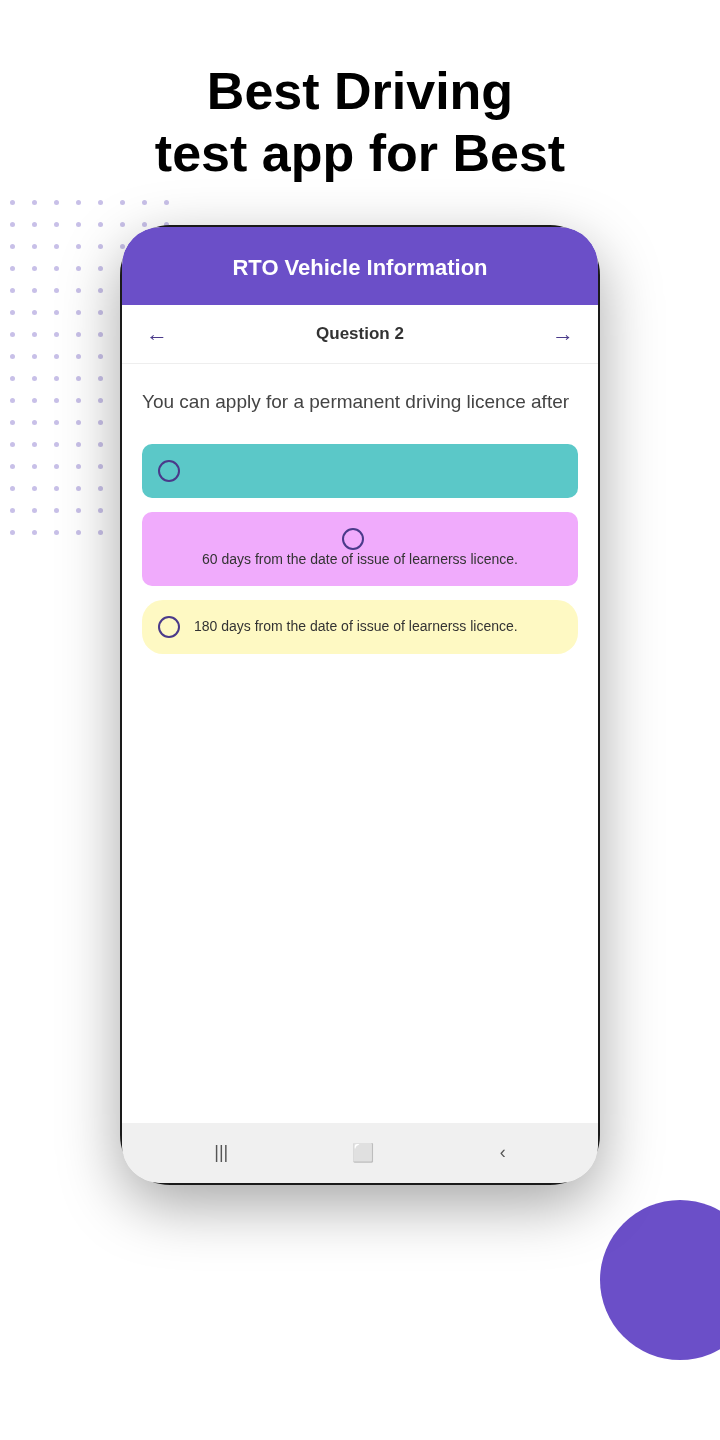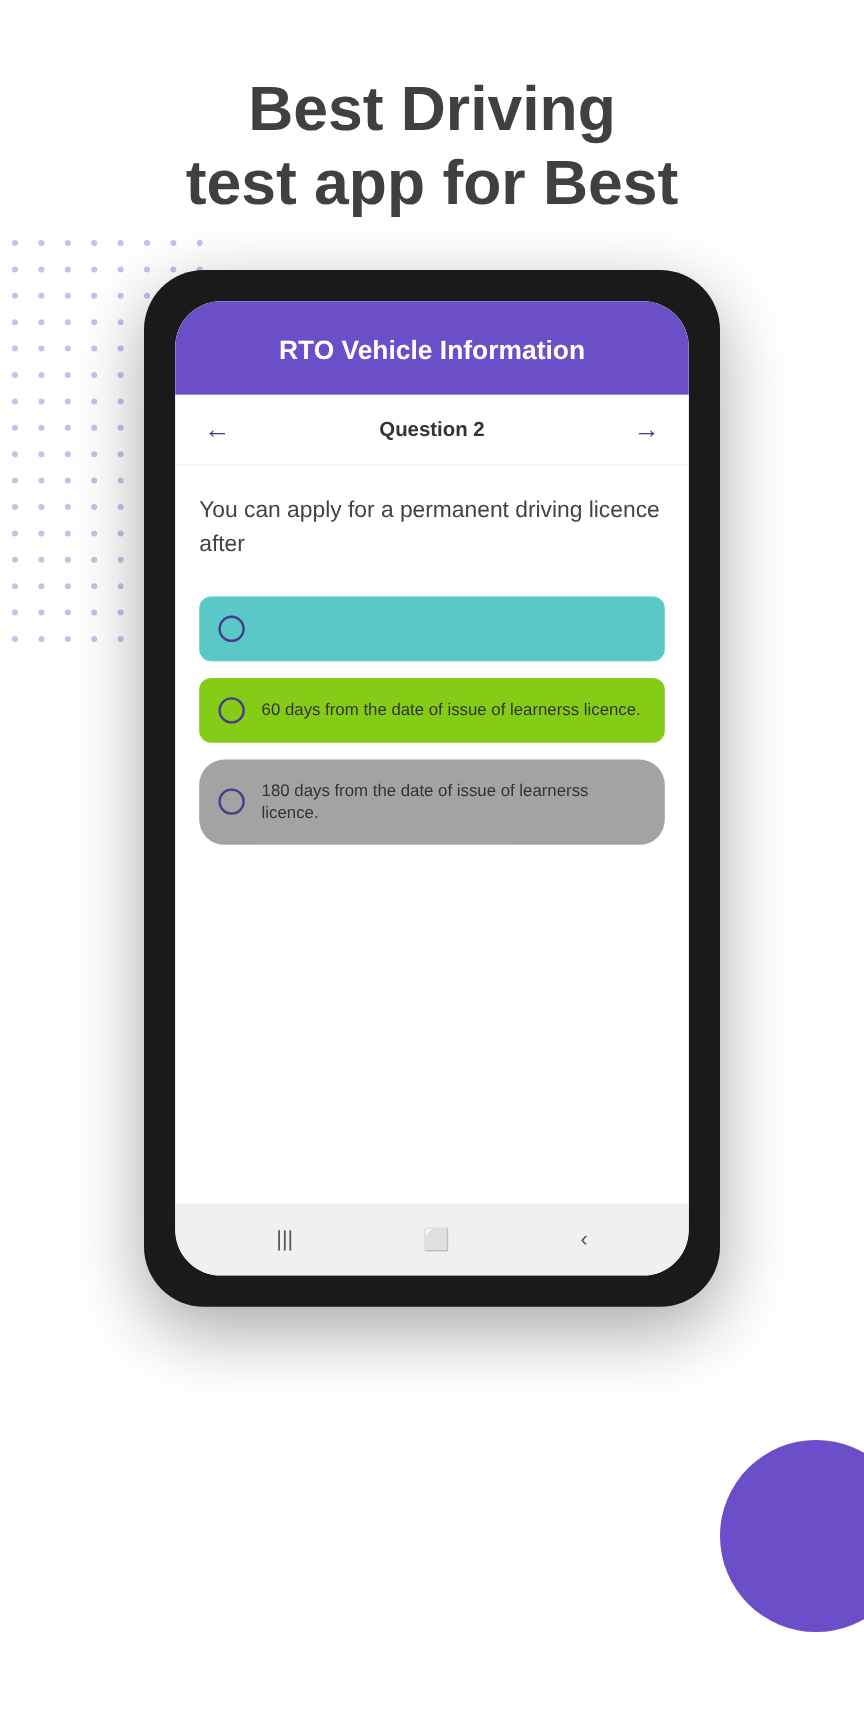--- a/index.html
+++ b/index.html
@@ -52,37 +52,37 @@
     
     .page-title {
       text-align: center;
       padding-top: 60px;
       padding-bottom: 30px;
     }
 
     .page-title h1 {
       font-size: 52px;
       font-weight: 800;
-      color: #404040;
+      color: #000000;
       line-height: 1.2;
     }
 
     
     .phone-wrapper {
       display: flex;
       justify-content: center;
       margin-top: 10px;
     }
 
     .phone {
       width: 480px;
-      height: 864px;
+      height: 960px;
       background: #1a1a1a;
       border-radius: 50px;
-      padding: 26px;
+      padding: 2px;
       position: relative;
       box-shadow: 0 20px 60px rgba(0,0,0,0.35);
     }
 
     
     .phone-screen {
       width: 100%;
       height: 100%;
       background: #f5f5f5;
       border-radius: 38px;
@@ -152,25 +152,26 @@
       padding: 16px 16px;
       margin-bottom: 14px;
       cursor: pointer;
     }
 
     .option-teal {
       background: #5bc8c8;
     }
 
     .option-yellow {
-      background: #84cc16;
+      background: #f0abfc;
+      flex-direction: column;
     }
 
     .option-green {
-      background: #a3a3a3;
+      background: #fef9c3;
       border-radius: 21px;
     }
 
     .option-radio {
       width: 22px;
       height: 22px;
       border-radius: 50%;
       border: 2.5px solid #4a3a8a;
       background: transparent;
       margin-right: 14px;

